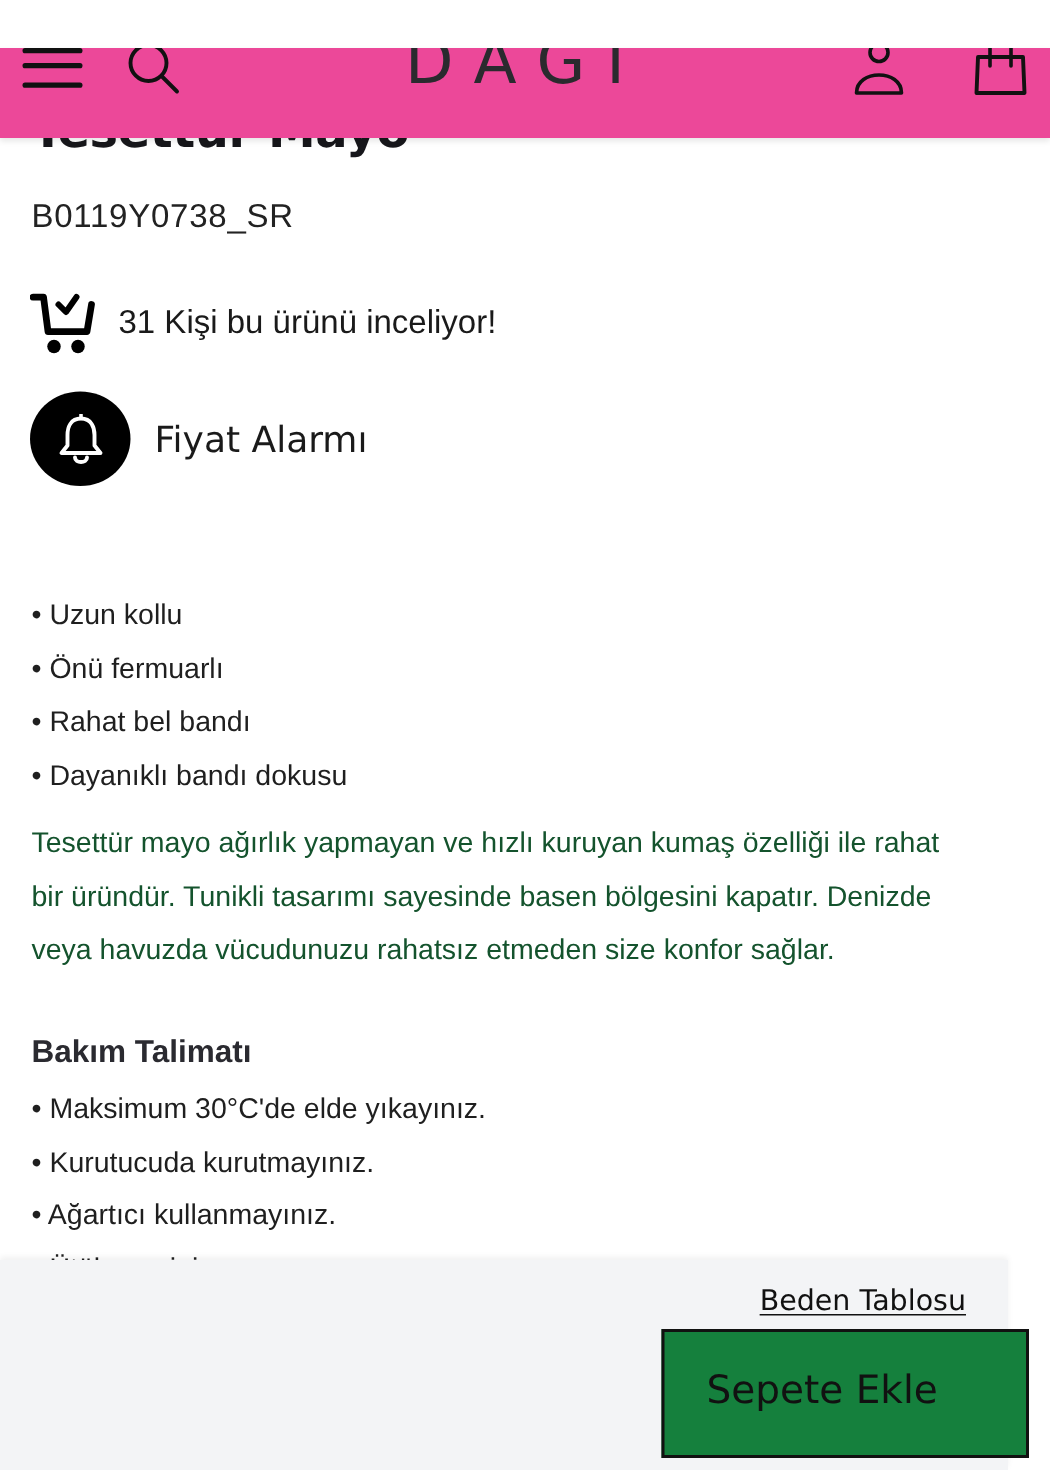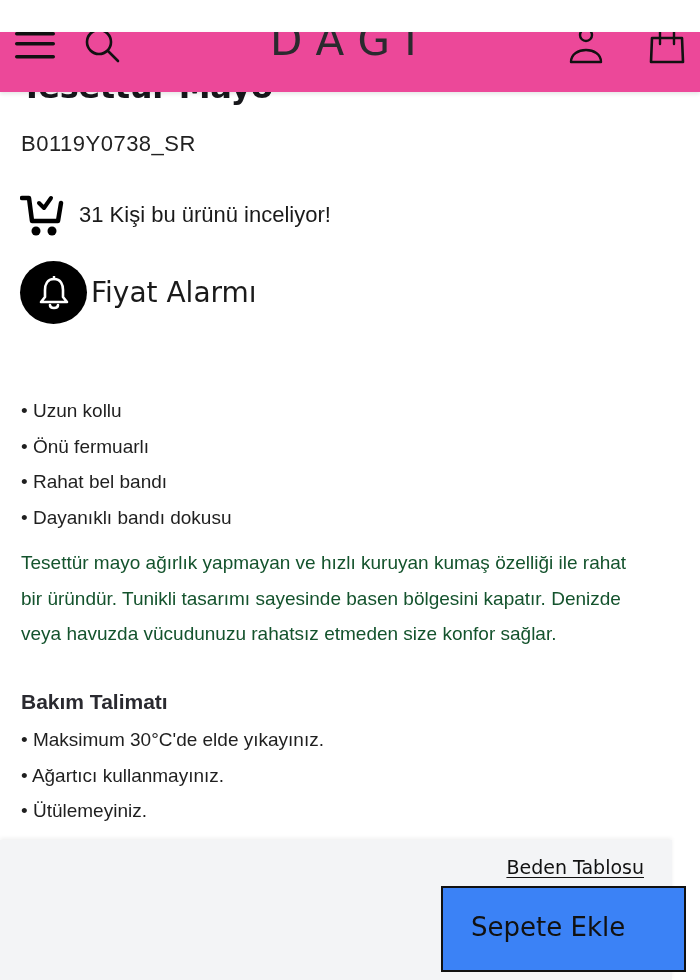--- a/index.html
+++ b/index.html
@@ -36,21 +36,21 @@
     .cart-check-icon { width: 44px; height: 44px; display: block; }
     .viewers-text { margin-left: 15px; font-size: 22px; color: #1a1a1a; }
 
     .price-alarm { position: absolute; left: 20px; top: 261px; display: flex; align-items: center; cursor: pointer; }
     .bell-circle {
       width: 67px; height: 63px; border-radius: 50%; background: #000;
       display: flex; align-items: center; justify-content: center;
     }
     .bell-icon { width: 32px; height: 34px; display: block; }
     .alarm-label {
-      margin-left: 4px; font-family: "DejaVu Sans", sans-serif; font-size: 28px; color: #1a1a1a;
+      margin-left: 16px; font-family: "DejaVu Sans", sans-serif; font-size: 24px; color: #1a1a1a;
     }
 
     .bullets { position: absolute; left: 21px; top: 373px; margin-top: 20px; }
     .bullets .bl { font-size: 19px; line-height: 35.5px; color: #1f1f1f; white-space: nowrap; }
 
     .desc {
       position: absolute; left: 21px; top: 545px; width: 665px;
       font-size: 19px; line-height: 35.5px; color: #14532d;
     }
     .care-title {
@@ -68,21 +68,21 @@
       font-family: "DejaVu Sans", sans-serif; font-size: 19px; color: #111;
       text-decoration: underline; text-underline-offset: 3px; cursor: pointer;
     }
     .price {
       position: absolute; left: 13px; top: 90px;
       font-family: "DejaVu Sans", sans-serif; font-weight: bold; font-size: 27px;
       color: #111; letter-spacing: -0.8px;
     }
     .add-to-cart {
       position: absolute; left: 441px; top: 46px; width: 245px; height: 86px;
-      background: #3b82f6; border: 2px solid #111; cursor: pointer;
+      background: #15803d; border: 2px solid #111; cursor: pointer;
       font-family: "DejaVu Sans", sans-serif; font-size: 26px; color: #111;
       display: flex; align-items: center; padding-left: 28px; padding-bottom: 4px;
     }
   </style>
 </head>
 <body>
 
 <div class="header">
   <svg class="hdr-icon menu-icon" viewBox="0 0 42 30">
     <rect x="1" y="0" width="40" height="3.5" rx="1.7" fill="#111"></rect>
@@ -137,20 +137,21 @@
 
 <div class="desc">
   <div>Tesettür mayo ağırlık yapmayan ve hızlı kuruyan kumaş özelliği ile rahat</div>
   <div>bir üründür. Tunikli tasarımı sayesinde basen bölgesini kapatır. Denizde</div>
   <div>veya havuzda vücudunuzu rahatsız etmeden size konfor sağlar.</div>
 </div>
 
 <div class="care-title">Bakım Talimatı</div>
 <div class="care-list">
   <div class="bl">• Maksimum 30°C'de elde yıkayınız.</div>
+  <div class="bl">• Kurutucuda kurutmayınız.</div>
   <div class="bl">• Ağartıcı kullanmayınız.</div>
   <div class="bl">• Ütülemeyiniz.</div>
 </div>
 
 <div class="bottom-bar">
   <a class="size-chart-link">Beden Tablosu</a>
   <button class="add-to-cart">Sepete Ekle</button>
 </div>
 
 </body></html>

